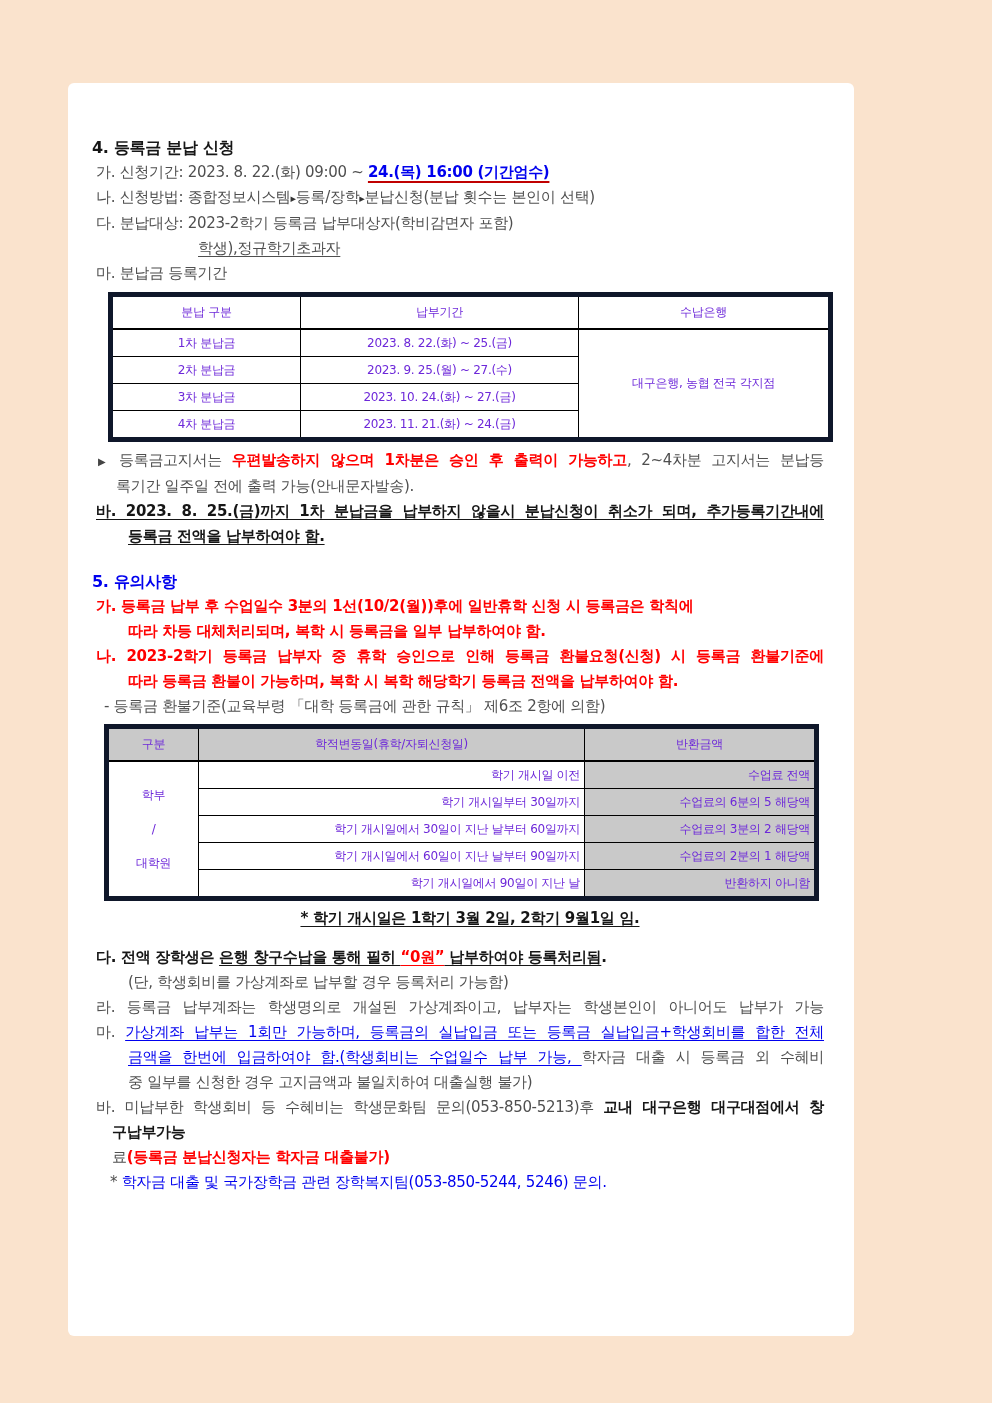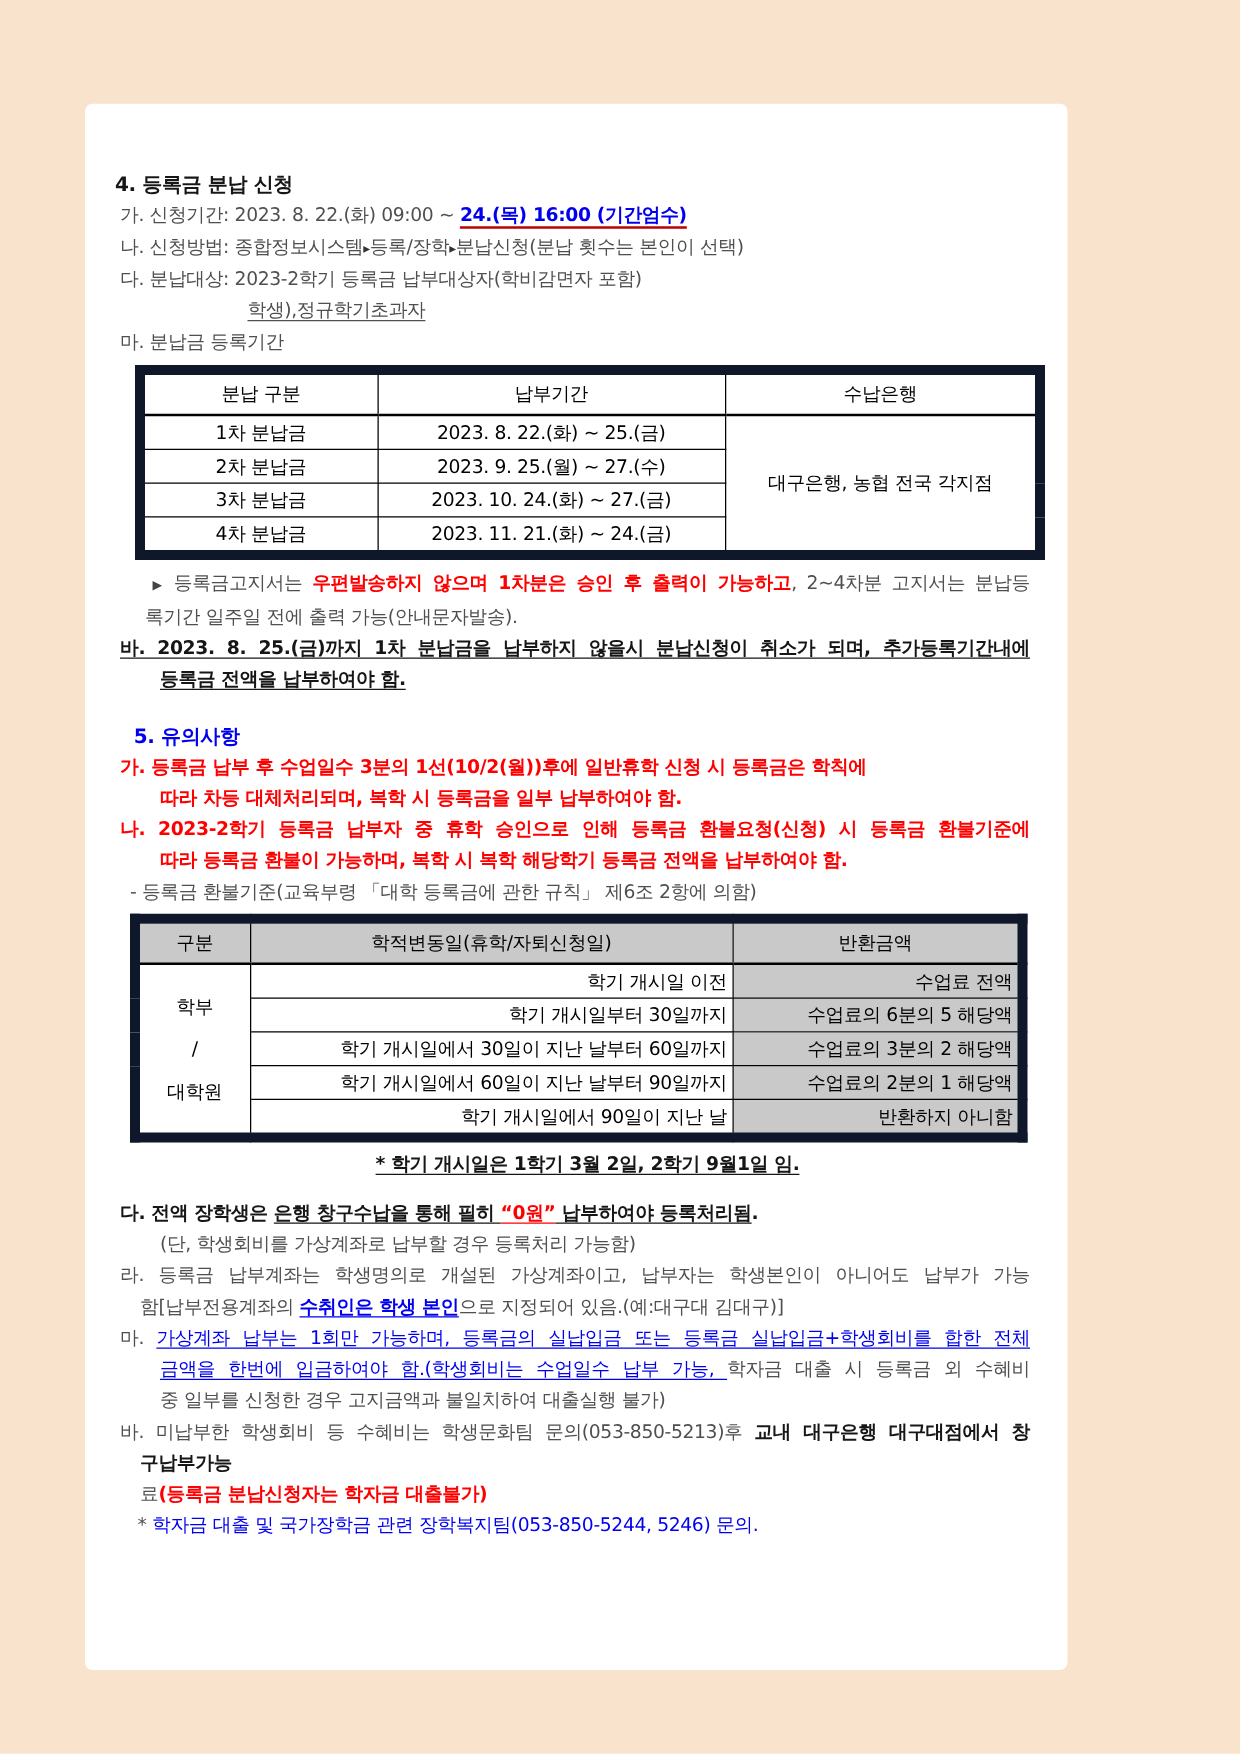--- a/index.html
+++ b/index.html
@@ -18,36 +18,36 @@
     white-space:nowrap;letter-spacing:-0.3px;
   }
   .just{white-space:normal;text-align:justify;text-align-last:justify;}
   .t4{font-size:16px;font-weight:bold;color:#161616;}
   .t5{font-size:16px;font-weight:bold;color:#0000EE;}
   .ind{padding-left:4px;}
   .cont{padding-left:36px;}
   .cont-sm{padding-left:20px;}
   .cont-ra{padding-left:106px;}
   .dash{padding-left:12px;}
-  .bullet{padding-left:6px;margin-left:24px;}
+  .bullet{padding-left:6px;}
   .bullet-cont{padding-left:24px;}
   .note{padding-left:24px;text-align:center;}
   .star{padding-left:18px;}
-  .gap-sec5{margin-top:20px;margin-left:15px;}
+  .gap-sec5{margin-top:20px;}
   .gap-da{margin-top:14px;}
   .b{font-weight:bold;color:#161616;}
   .r{color:#FF0000;}
   .bl{color:#0000EE;}
   .u{text-decoration:underline;text-underline-offset:3px;text-decoration-thickness:1px;}
   .ured{text-decoration:underline;text-decoration-color:#C00000;text-decoration-thickness:2px;text-underline-offset:4px;}
   .mk{font-size:10px;color:#444;}
   .mk2{font-size:11px;color:#333;}
   table.tbl{
-    border-collapse:collapse;border:8px solid #0f172a;
-    table-layout:fixed;font-size:15px;color:#000000;letter-spacing:-0.3px;
+    border-collapse:collapse;border:5px solid #0f172a;
+    table-layout:fixed;font-size:12px;color:#6d28d9;letter-spacing:-0.3px;
   }
   table.tbl td{border:1px solid #000;text-align:center;padding:0 4px;overflow:hidden;white-space:nowrap;}
   table.tbl tr.head td{border-bottom:2px solid #000;height:31px;}
   table.t1{width:720px;margin:6px 0 6px 16px;}
   table.t1 td{height:26px;}
   table.t2{width:710px;margin:5px 0 5px 12px;}
   table.t2 td{height:26px;}
   table.t2 tr.head td{background:#C9C9C9;}
   table.t2 td.l{text-align:right;padding-left:8px;}
   table.t2 td.gray{background:#C9C9C9;}
@@ -148,21 +148,20 @@
       <td class="l gray">반환하지 아니함</td>
     </tr>
   </tbody>
     </table>
 
   <div class="line note"><span class="b u">* 학기 개시일은 1학기 3월 2일, 2학기 9월1일 임.</span></div>
 
   <div class="line ind gap-da"><span class="b">다. 전액 장학생은 </span><span class="b u">은행 창구수납을 통해 필히 </span><span class="b r u">“0원”</span><span class="b u"> 납부하여야 등록처리됨</span><span class="b">.</span></div>
   <div class="line cont"><span>(단, 학생회비를 가상계좌로 납부할 경우 등록처리 가능함)</span></div>
   <div class="line ind just"><span>라. 등록금 납부계좌는 학생명의로 개설된 가상계좌이고, 납부자는 학생본인이 아니어도 납부가 가능</span></div>
-  <div class="line cont-sm"><span>함[납부전용계좌의 </span><span class="b bl u">수취인은 학생 본인</span><span>으로 지정되어 있음.(예:대구대 김대구)]</span></div>
   <div class="line ind just"><span>마. </span><span class="bl u">가상계좌 납부는 1회만 가능하며, 등록금의 실납입금 또는 등록금 실납입금+학생회비를 합한 전체</span></div>
   <div class="line cont just"><span class="bl u">금액을 한번에 입금하여야 함.(학생회비는 수업일수 납부 가능, </span><span>학자금 대출 시 등록금 외 수혜비</span></div>
   <div class="line cont"><span>중 일부를 신청한 경우 고지금액과 불일치하여 대출실행 불가)</span></div>
   <div class="line ind just"><span>바. 미납부한 학생회비 등 수혜비는 학생문화팀 문의(053-850-5213)후 </span><span class="b">교내 대구은행 대구대점에서 창</span></div>
   <div class="line cont-sm"><span class="b">구납부가능</span></div>
   <div class="line cont-sm"><span>료</span><span class="b r">(등록금 분납신청자는 학자금 대출불가)</span></div>
   <div class="line star"><span>* </span><span class="bl">학자금 대출 및 국가장학금 관련 장학복지팀(053-850-5244, 5246) 문의.</span></div>
 
 </div>
 

